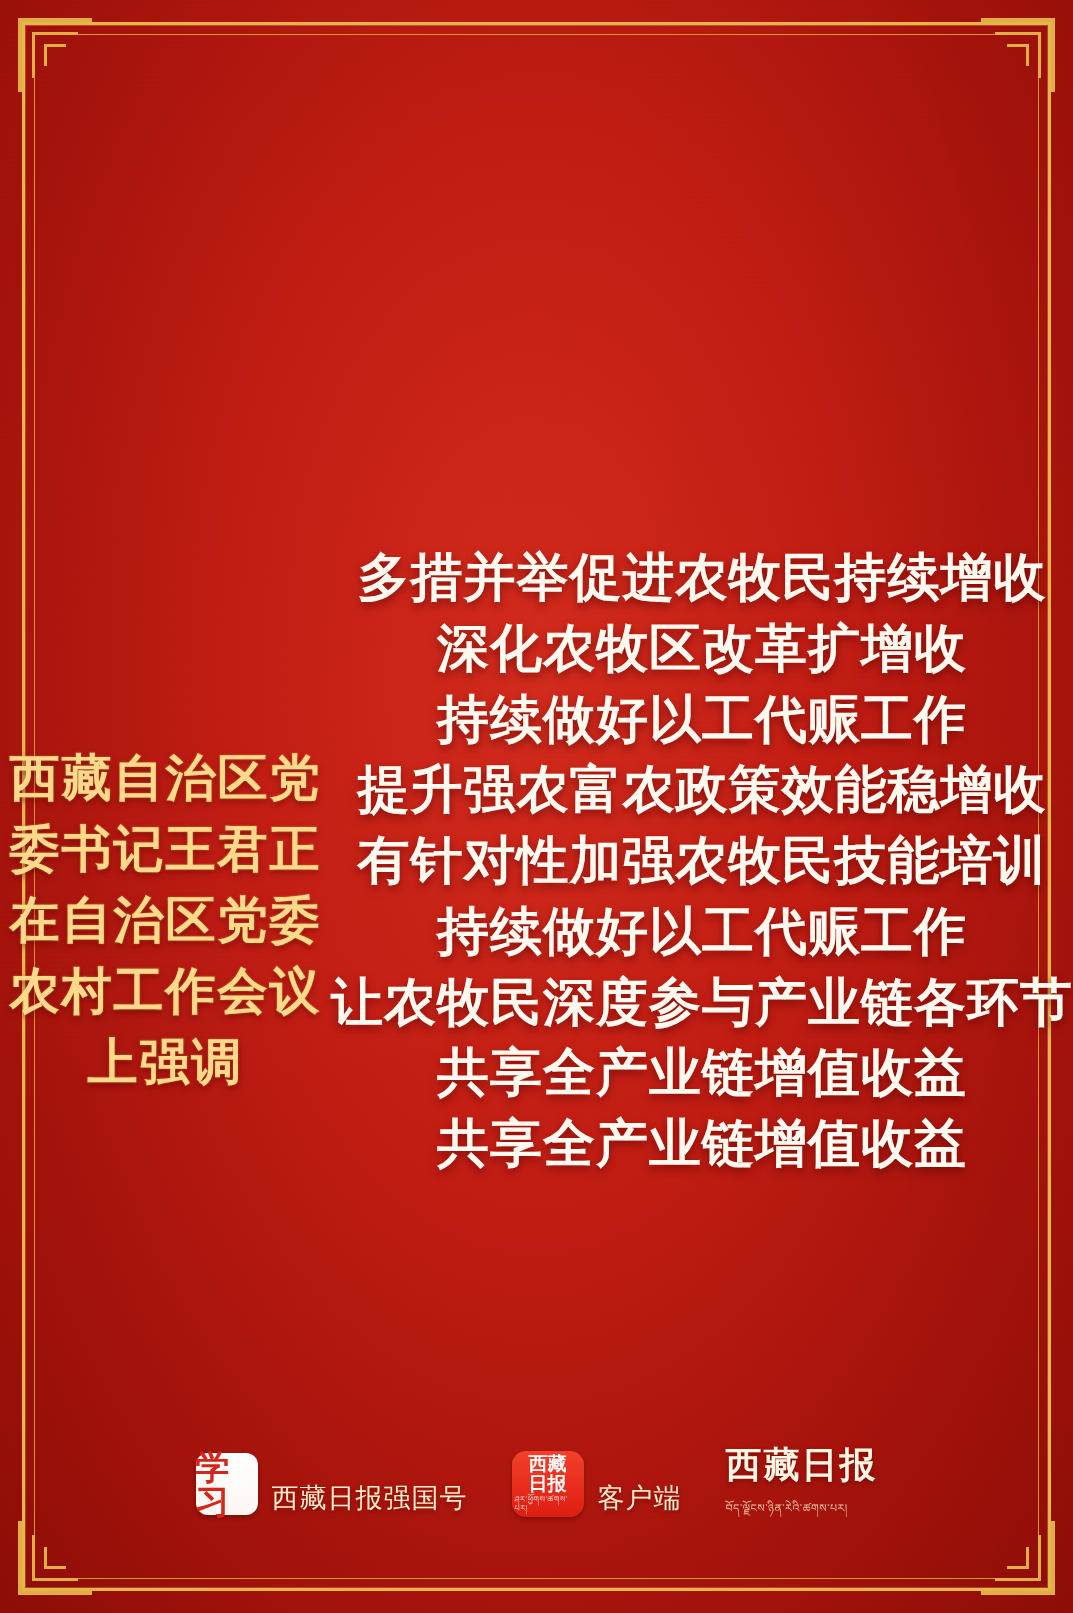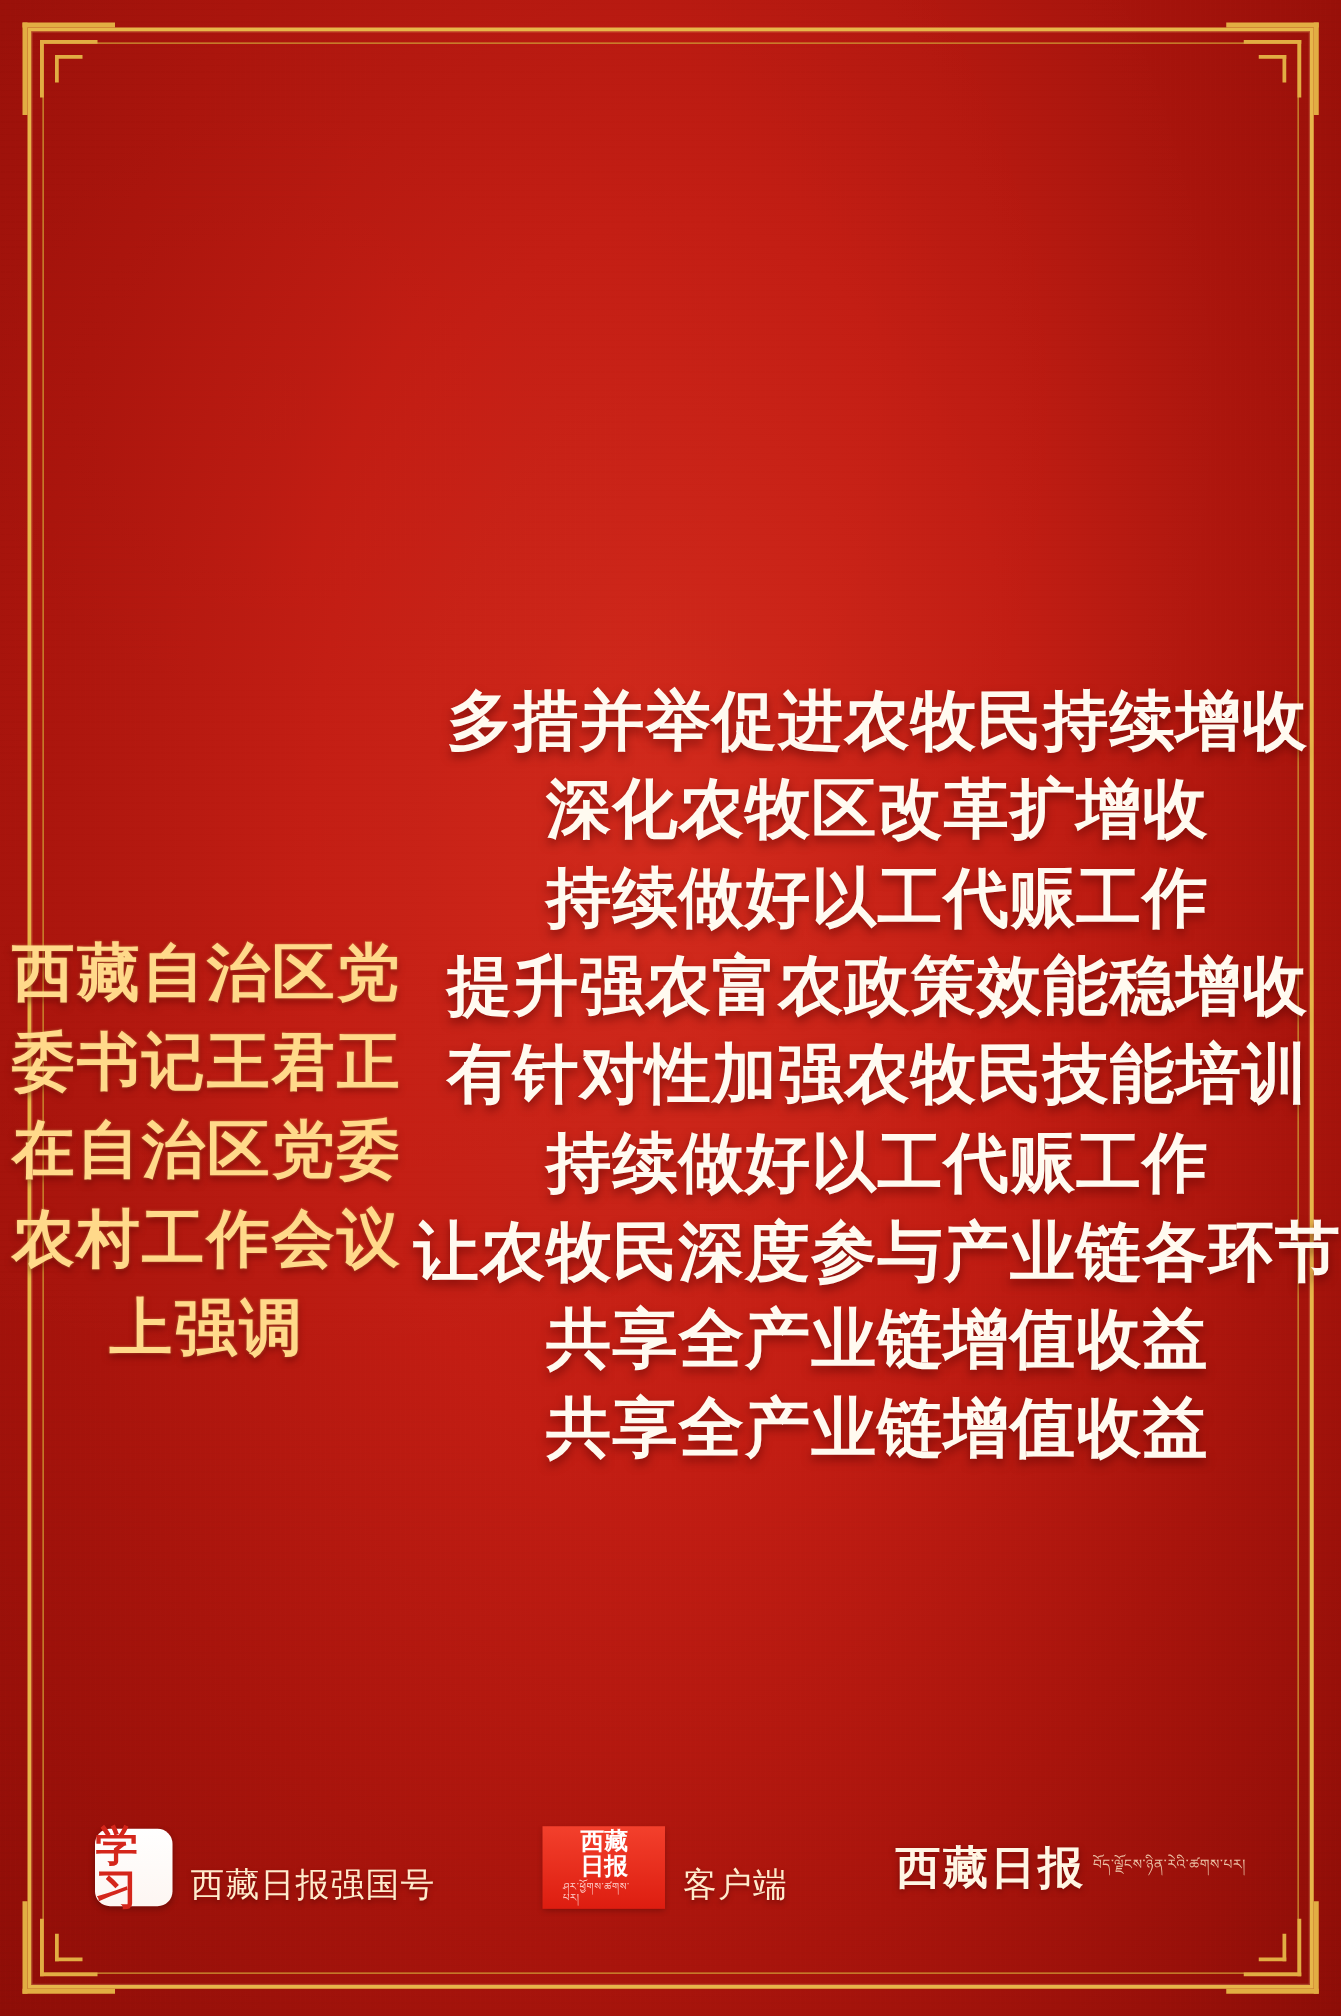--- a/index.html
+++ b/index.html
@@ -99,21 +99,21 @@
 
   
   .footer {
     position: absolute;
     left: 0;
     right: 0;
     bottom: 86px;
     display: flex;
     justify-content: center;
     align-items: center;
-    gap: 86px;
+    gap: 44px;
   }
   .brand {
     display: flex;
     align-items: center;
     gap: 14px;
   }
   .logo-xuexi {
     width: 62px; height: 62px;
     border-radius: 12px;
     background: linear-gradient(180deg,#fff 0%, #fdf6f2 100%);
@@ -130,44 +130,43 @@
   .brand-label {
     color: #ffeccd;
     font-size: 27px;
     font-weight: normal;
     letter-spacing: 1px;
     text-shadow: 0 2px 4px rgba(80,0,0,.5);
     margin-top: 27px;
   }
   .logo-xzrb {
     width: 66px; height: 62px;
-    border-radius: 0;
+    border-radius: 14px;
     background: linear-gradient(180deg,#f3402c 0%, #dd1d10 100%);
     display: flex; flex-direction: column; align-items: center; justify-content: center;
     box-shadow: 0 2px 5px rgba(0,0,0,.28);
-    padding: 2px 16px;
+    padding: 2px 3px;
   }
   .logo-xzrb .t {
     color: #fff;
     font-size: 19px;
     font-weight: bold;
     line-height: 1.05;
     font-family: "DejaVu Serif", "Liberation Serif", serif;
   }
   .logo-xzrb .s {
     color: #ffd7d2;
     font-size: 8px;
     line-height: 1.1;
     margin-top: 2px;
     letter-spacing: .5px;
   }
   .masthead {
     display: flex;
-    flex-direction: row;
-    align-items: center;
+    flex-direction: column;
     gap: 6px;
   }
   .masthead .m-main {
     color: #fff6e4;
     font-size: 36px;
     font-weight: bold;
     letter-spacing: 2px;
     font-family: "DejaVu Serif", "Liberation Serif", serif;
     text-shadow: 0 2px 5px rgba(80,0,0,.55);
   }

